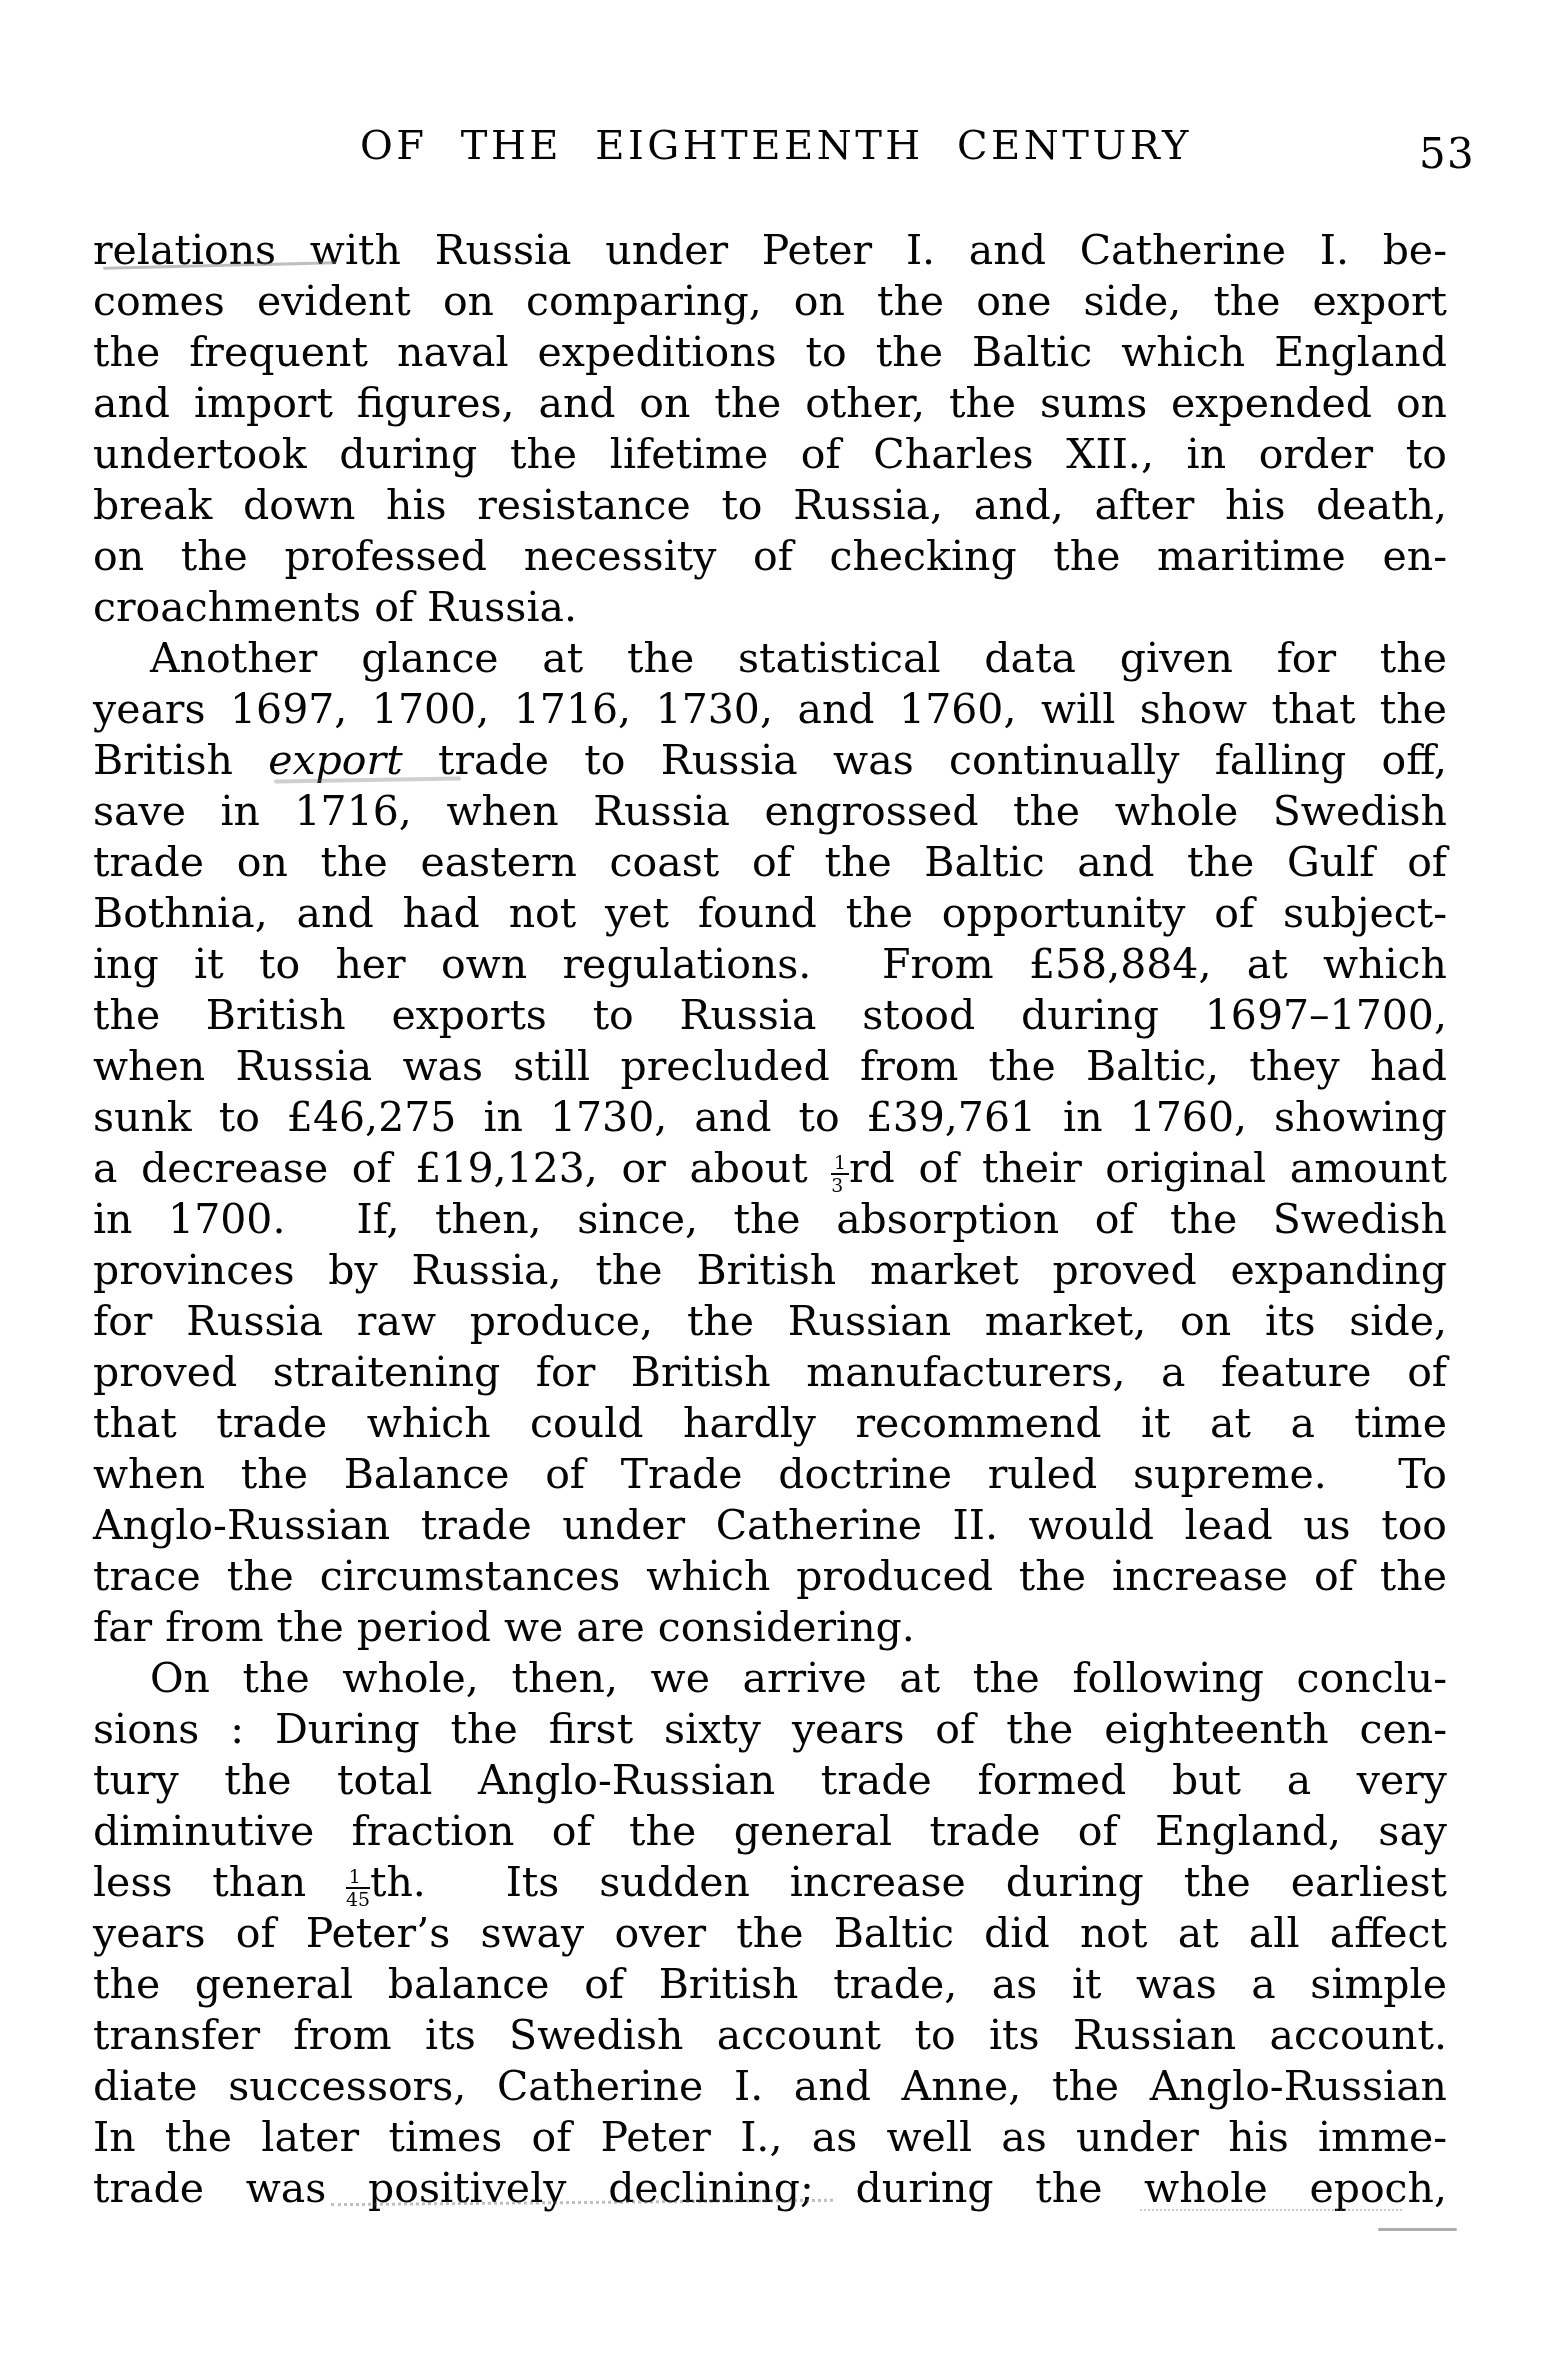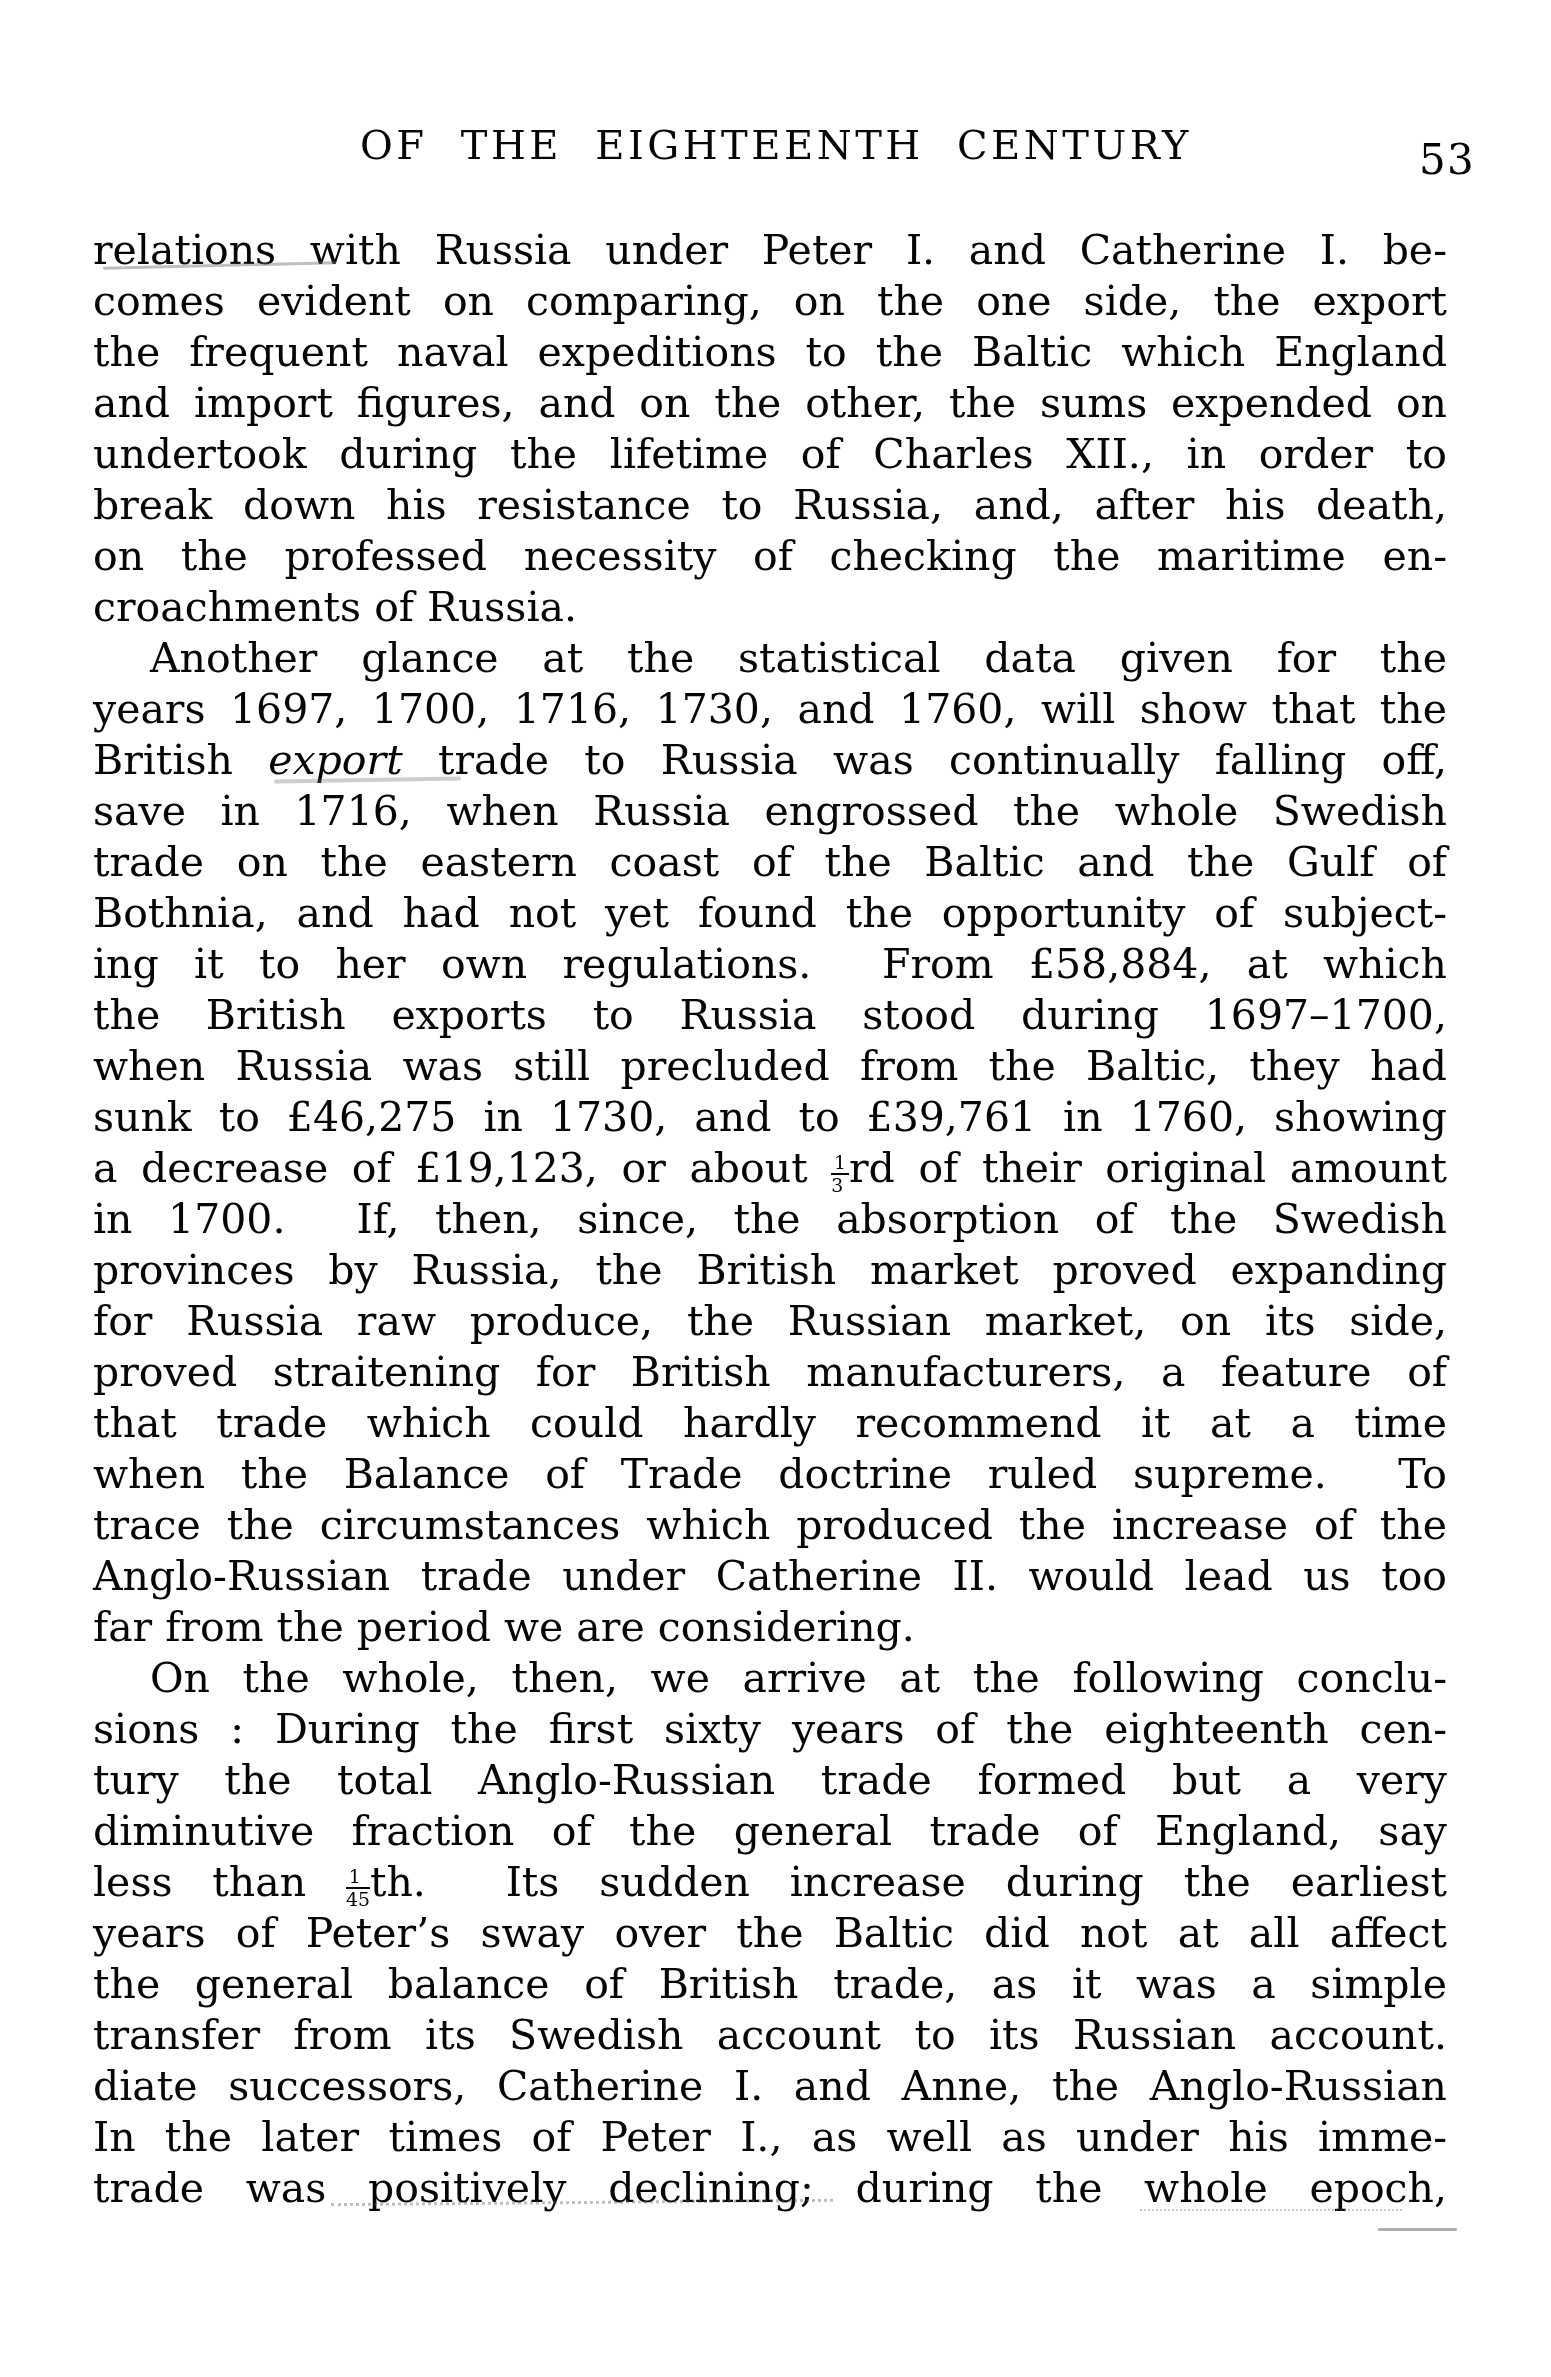--- a/index.html
+++ b/index.html
@@ -27,21 +27,20 @@
     white-space: nowrap;
     color: #050505;
   }
   .page-number {
     position: absolute;
     top: 129px;
     left: 1419px;
     font-size: 42px;
     letter-spacing: 1.4px;
     color: #050505;
-    margin-top: 6px;
   }
   .body-text {
     position: absolute;
     top: 225px;
     left: 93px;
     width: 1354px;
     font-size: 41px;
     line-height: 51px;
     color: #050505;
   }
@@ -120,22 +119,22 @@
         <div class="line"><span>the British exports to Russia stood during 1697–1700,</span></div>
         <div class="line"><span>when Russia was still precluded from the Baltic, they had</span></div>
         <div class="line"><span>sunk to £46,275 in 1730, and to £39,761 in 1760, showing</span></div>
         <div class="line"><span>a decrease of £19,123, or about </span><span class="frac"><span class="num">1</span><span class="den">3</span></span><span>rd of their original amount</span></div>
         <div class="line"><span>in 1700.&nbsp; If, then, since, the absorption of the Swedish</span></div>
         <div class="line"><span>provinces by Russia, the British market proved expanding</span></div>
         <div class="line"><span>for Russia raw produce, the Russian market, on its side,</span></div>
         <div class="line"><span>proved straitening for British manufacturers, a feature of</span></div>
         <div class="line"><span>that trade which could hardly recommend it at a time</span></div>
         <div class="line"><span>when the Balance of Trade doctrine ruled supreme.&nbsp; To</span></div>
+        <div class="line"><span>Anglo-Russian trade under Catherine II. would lead us too</span></div>
         <div class="line"><span>trace the circumstances which produced the increase of the</span></div>
-        <div class="line"><span>Anglo-Russian trade under Catherine II. would lead us too</span></div>
         <div class="line short"><span>far from the period we are considering.</span></div>
       </div>
       <div class="paragraph">
         <div class="line indent"><span>On the whole, then, we arrive at the following conclu-</span></div>
         <div class="line"><span>sions : During the first sixty years of the eighteenth cen-</span></div>
         <div class="line"><span>tury the total Anglo-Russian trade formed but a very</span></div>
         <div class="line"><span>diminutive fraction of the general trade of England, say</span></div>
         <div class="line"><span>less than </span><span class="frac"><span class="num">1</span><span class="den">45</span></span><span>th.&nbsp; Its sudden increase during the earliest</span></div>
         <div class="line"><span>years of Peter’s sway over the Baltic did not at all affect</span></div>
         <div class="line"><span>the general balance of British trade, as it was a simple</span></div>

